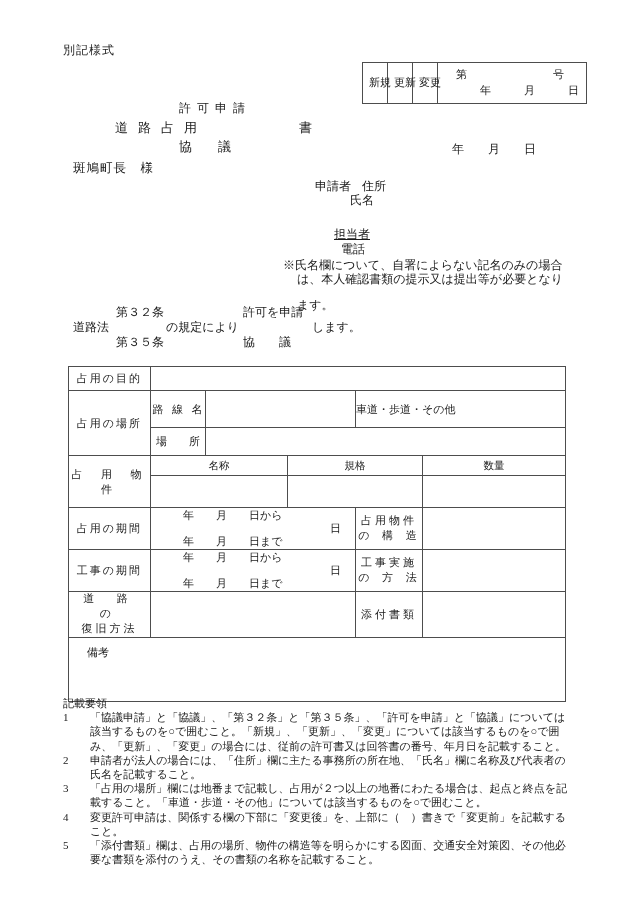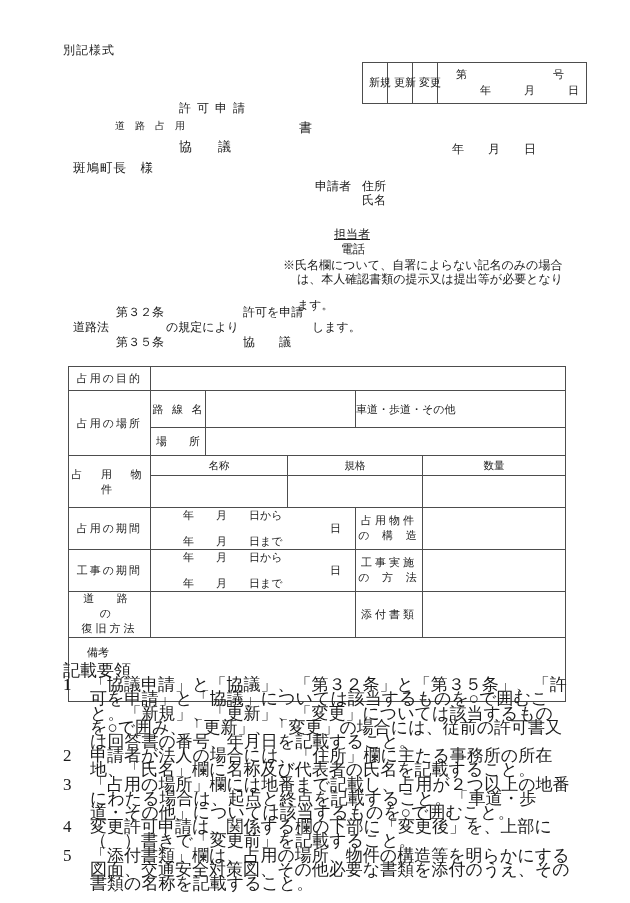--- a/index.html
+++ b/index.html
@@ -27,30 +27,30 @@
   }
   .status-cell span{display:block;width:12px;word-break:break-all;text-align:center;}
   .status-num-cell{
     flex:1;display:flex;flex-direction:column;justify-content:center;
     font-size:11px;line-height:1.45;
   }
   .num-line{display:flex;justify-content:space-between;padding:0 22px 0 18px;}
   .date-line2{padding-left:42px;}
 
   .title-top{left:179px;top:100px;font-size:12px;letter-spacing:6px;}
-  .title-left{left:115px;top:119px;font-size:10px;letter-spacing:10px;}
+  .title-left{left:115px;top:119px;font-size:13px;letter-spacing:10px;}
   .title-right{left:299px;top:119px;font-size:13px;}
   .title-bottom{left:179px;top:138px;font-size:13px;}
 
   .date-line{left:452px;top:141px;}
   .addressee{left:73px;top:160px;font-size:12.5px;letter-spacing:1px;}
 
   .applicant-label{left:315px;top:178px;}
   .address-label{left:362px;top:178px;}
-  .name-label{left:362px;top:192px;}
+  .name-label{left:350px;top:192px;}
   .contact-label{left:334px;top:226px;text-decoration:underline;}
   .phone-label{left:341px;top:241px;}
 
   .signote1{left:283px;top:257px;}
   .signote2{left:297px;top:271px;}
   .signote3{left:297px;top:285px;margin-top:12px;}
 
   .law{left:73px;top:319px;}
   .article-top{left:116px;top:304px;}
   .article-bottom{left:116px;top:334px;}
@@ -78,22 +78,22 @@
   .val{background:#ffffff;}
   .roadtype{padding-left:10px;text-align:left;}
   .period{display:flex;justify-content:space-between;align-items:center;height:100%;}
   .dates{display:flex;flex-direction:column;gap:11px;padding-left:32px;text-align:left;}
   .days{padding-right:14px;}
   .remarks{vertical-align:top !important;}
   .remarks div{padding:7px 0 0 18px;text-align:left;}
 
   
   .notes{
-    position:absolute;left:63px;top:664px;width:507px;
-    font-size:17px;line-height:14.2px;color:#1a1a1a;
+    position:absolute;left:63px;top:696px;width:507px;
+    font-size:11px;line-height:14.2px;color:#1a1a1a;
     white-space:normal;
   }
   .note-item{padding-left:27px;text-indent:-27px;}
   .note-num{display:inline-block;width:27px;text-indent:0;}
 </style>
 </head>
 <body>
 
 <div class="page">
 

